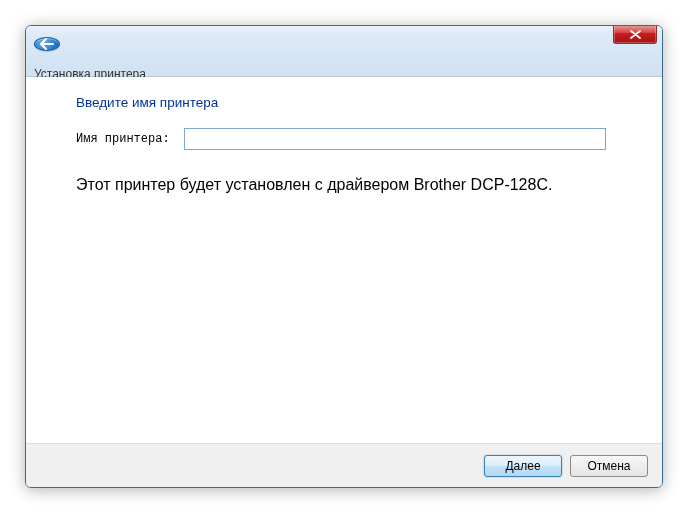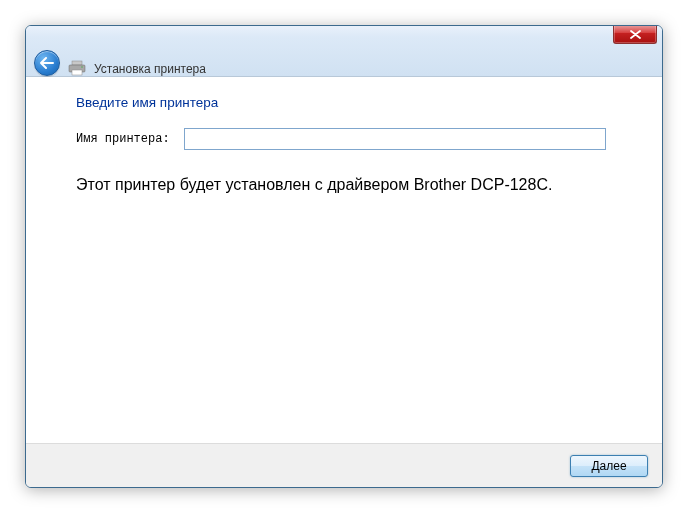--- a/index.html
+++ b/index.html
@@ -61,23 +61,24 @@
     }
     .close-x {
       width: 11px;
       height: 9px;
     }
     .header-strip {
       height: 40px;
       background: linear-gradient(to bottom, #dce9f7 0%, #d0e1f2 100%);
       border-bottom: 1px solid #b8c8d8;
       display: flex;
-      align-items: flex-end;
+      align-items: flex-start;
       padding: 0 8px;
       gap: 8px;
+      flex-direction: column;
     }
     .back-btn {
       width: 26px;
       height: 26px;
       border-radius: 50%;
       background: radial-gradient(circle at 35% 30%, #6db5f0 0%, #2a7dd0 60%, #1560a8 100%);
       border: 1px solid #1a5a9e;
       display: flex;
       align-items: center;
       justify-content: center;
@@ -193,16 +194,17 @@
     <div class="page-heading">Введите имя принтера</div>
     <div class="field-row">
       <div class="field-label">Имя принтера:</div>
       <input type="text" class="text-input" value="" style="">
     </div>
     <div class="info-text">Этот принтер будет установлен с драйвером Brother DCP-128C.</div>
   </div>
 
   <div class="button-bar">
     <button class="btn btn-primary">Далее</button>
+    <button class="btn">Отмена</button>
   </div>
 
 </div>
 </div>
 
 </body></html>

